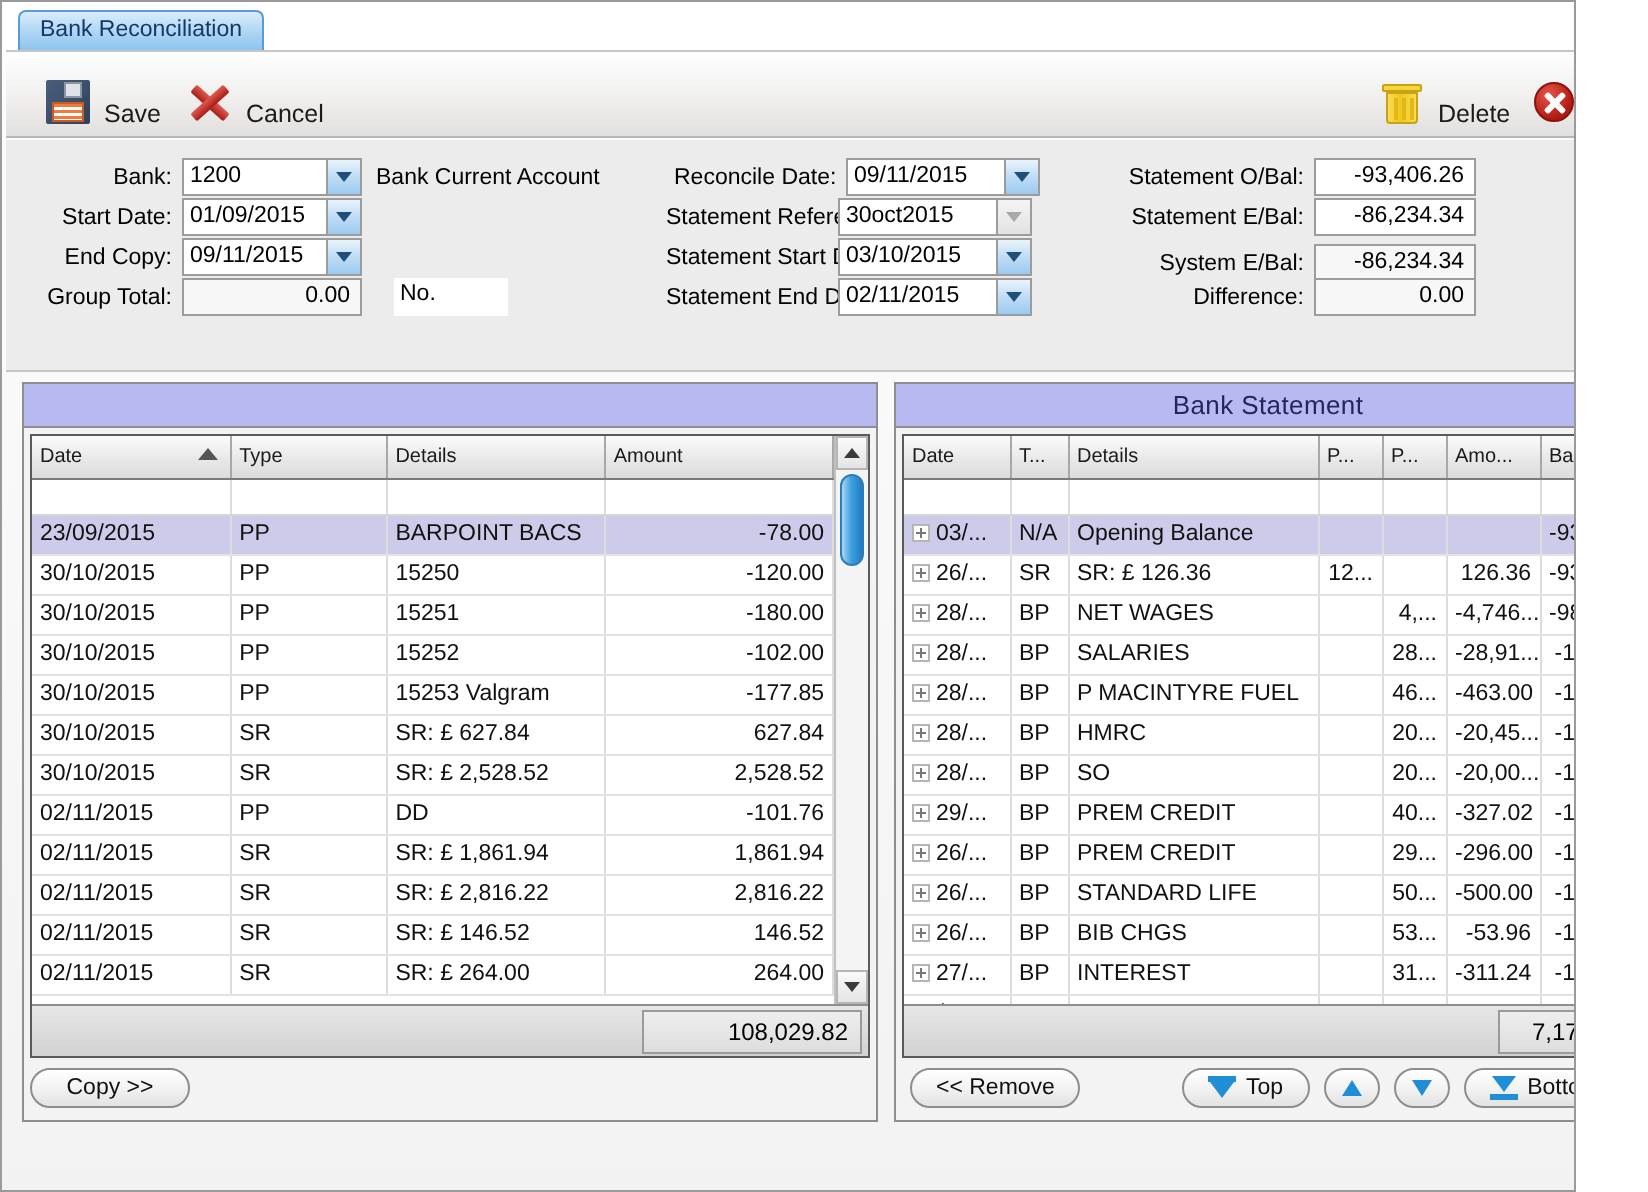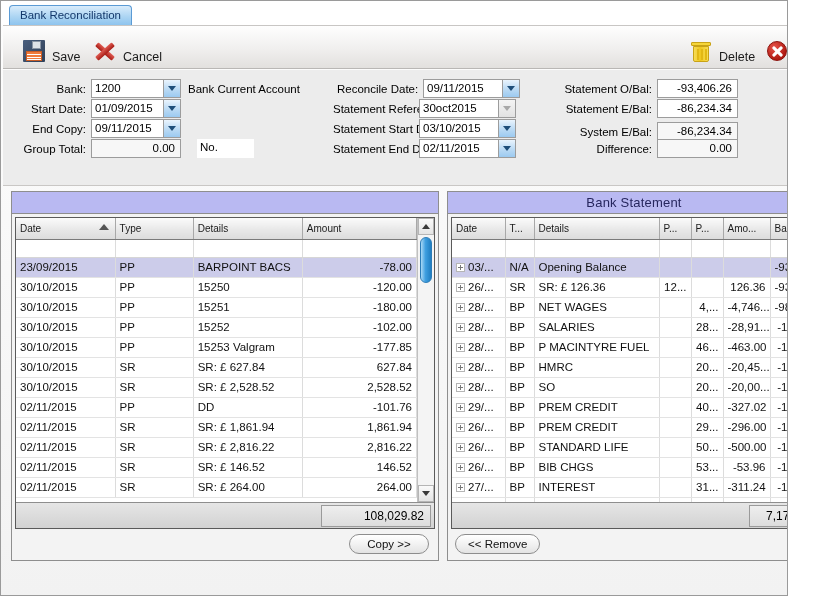--- a/index.html
+++ b/index.html
@@ -219,21 +219,21 @@
     background:linear-gradient(#eeeeee,#dddddd);
     border:1px solid #9a9a9a;
     font-size:12px; line-height:20px;
     text-align:right; padding:0 6px; overflow:hidden; white-space:nowrap;
   }
   #panelR .totalbox { min-width:64px; }
 
   
   .panelfoot { position:absolute; left:3px; right:3px; bottom:3px; height:26px;
     display:flex; align-items:center; }
-  #panelL .panelfoot { justify-content:flex-end; padding-right:6px; }
+  #panelL .panelfoot { justify-content:flex-start; padding-right:6px; }
   #panelR .panelfoot { justify-content:space-between; padding:0 4px; }
 
   .pill {
     height:20px; padding:0 12px;
     background: linear-gradient(#ffffff,#f2f2f2 50%,#e3e3e3);
     border:1px solid #8d8d8d; border-radius:10px;
     font-size:11.5px; line-height:18px; color:#111;
     display:inline-flex; align-items:center; gap:5px;
     cursor:pointer; white-space:nowrap;
   }
@@ -696,16 +696,32 @@
             </div>
         </div>
       </div>
       <div class="gridfoot">
         <div class="totalbox">7,171...</div>
       </div>
     </div>
 
     <div class="panelfoot">
       <div class="pill">&lt;&lt; Remove</div>
+      <div class="rgrp">
+        <div class="pill">
+          <span class="ico-top"></span>
+          <span>Top</span>
+        </div>
+        <div class="pill round">
+          <span class="arrow-up"></span>
+        </div>
+        <div class="pill round">
+          <span class="arrow-dn"></span>
+        </div>
+        <div class="pill">
+          <span class="ico-bottom"></span>
+          <span>Bottom</span>
+        </div>
+      </div>
     </div>
   </div>
 
 </div>
 
 </body></html>

